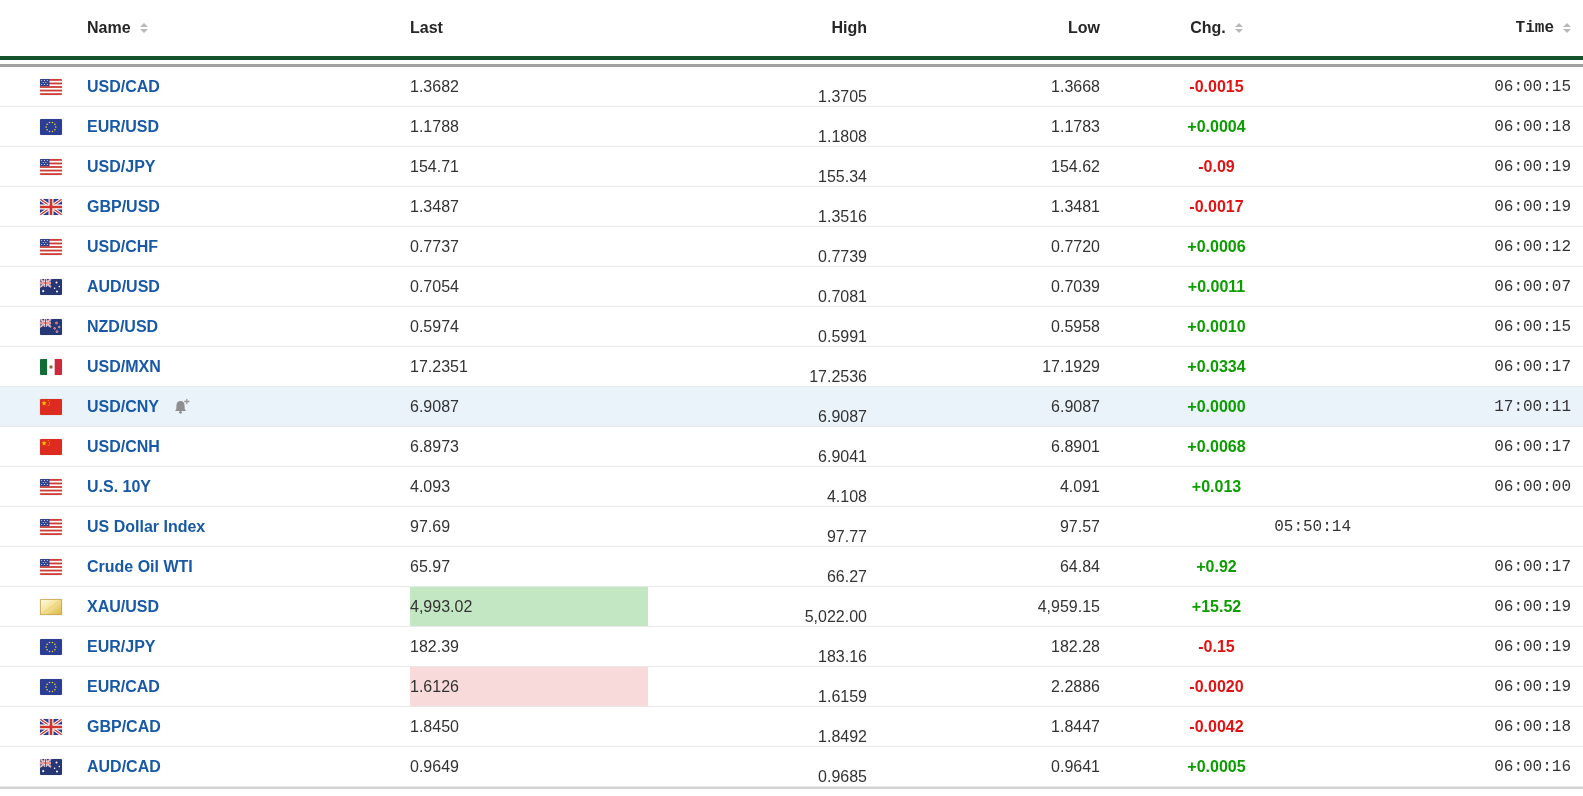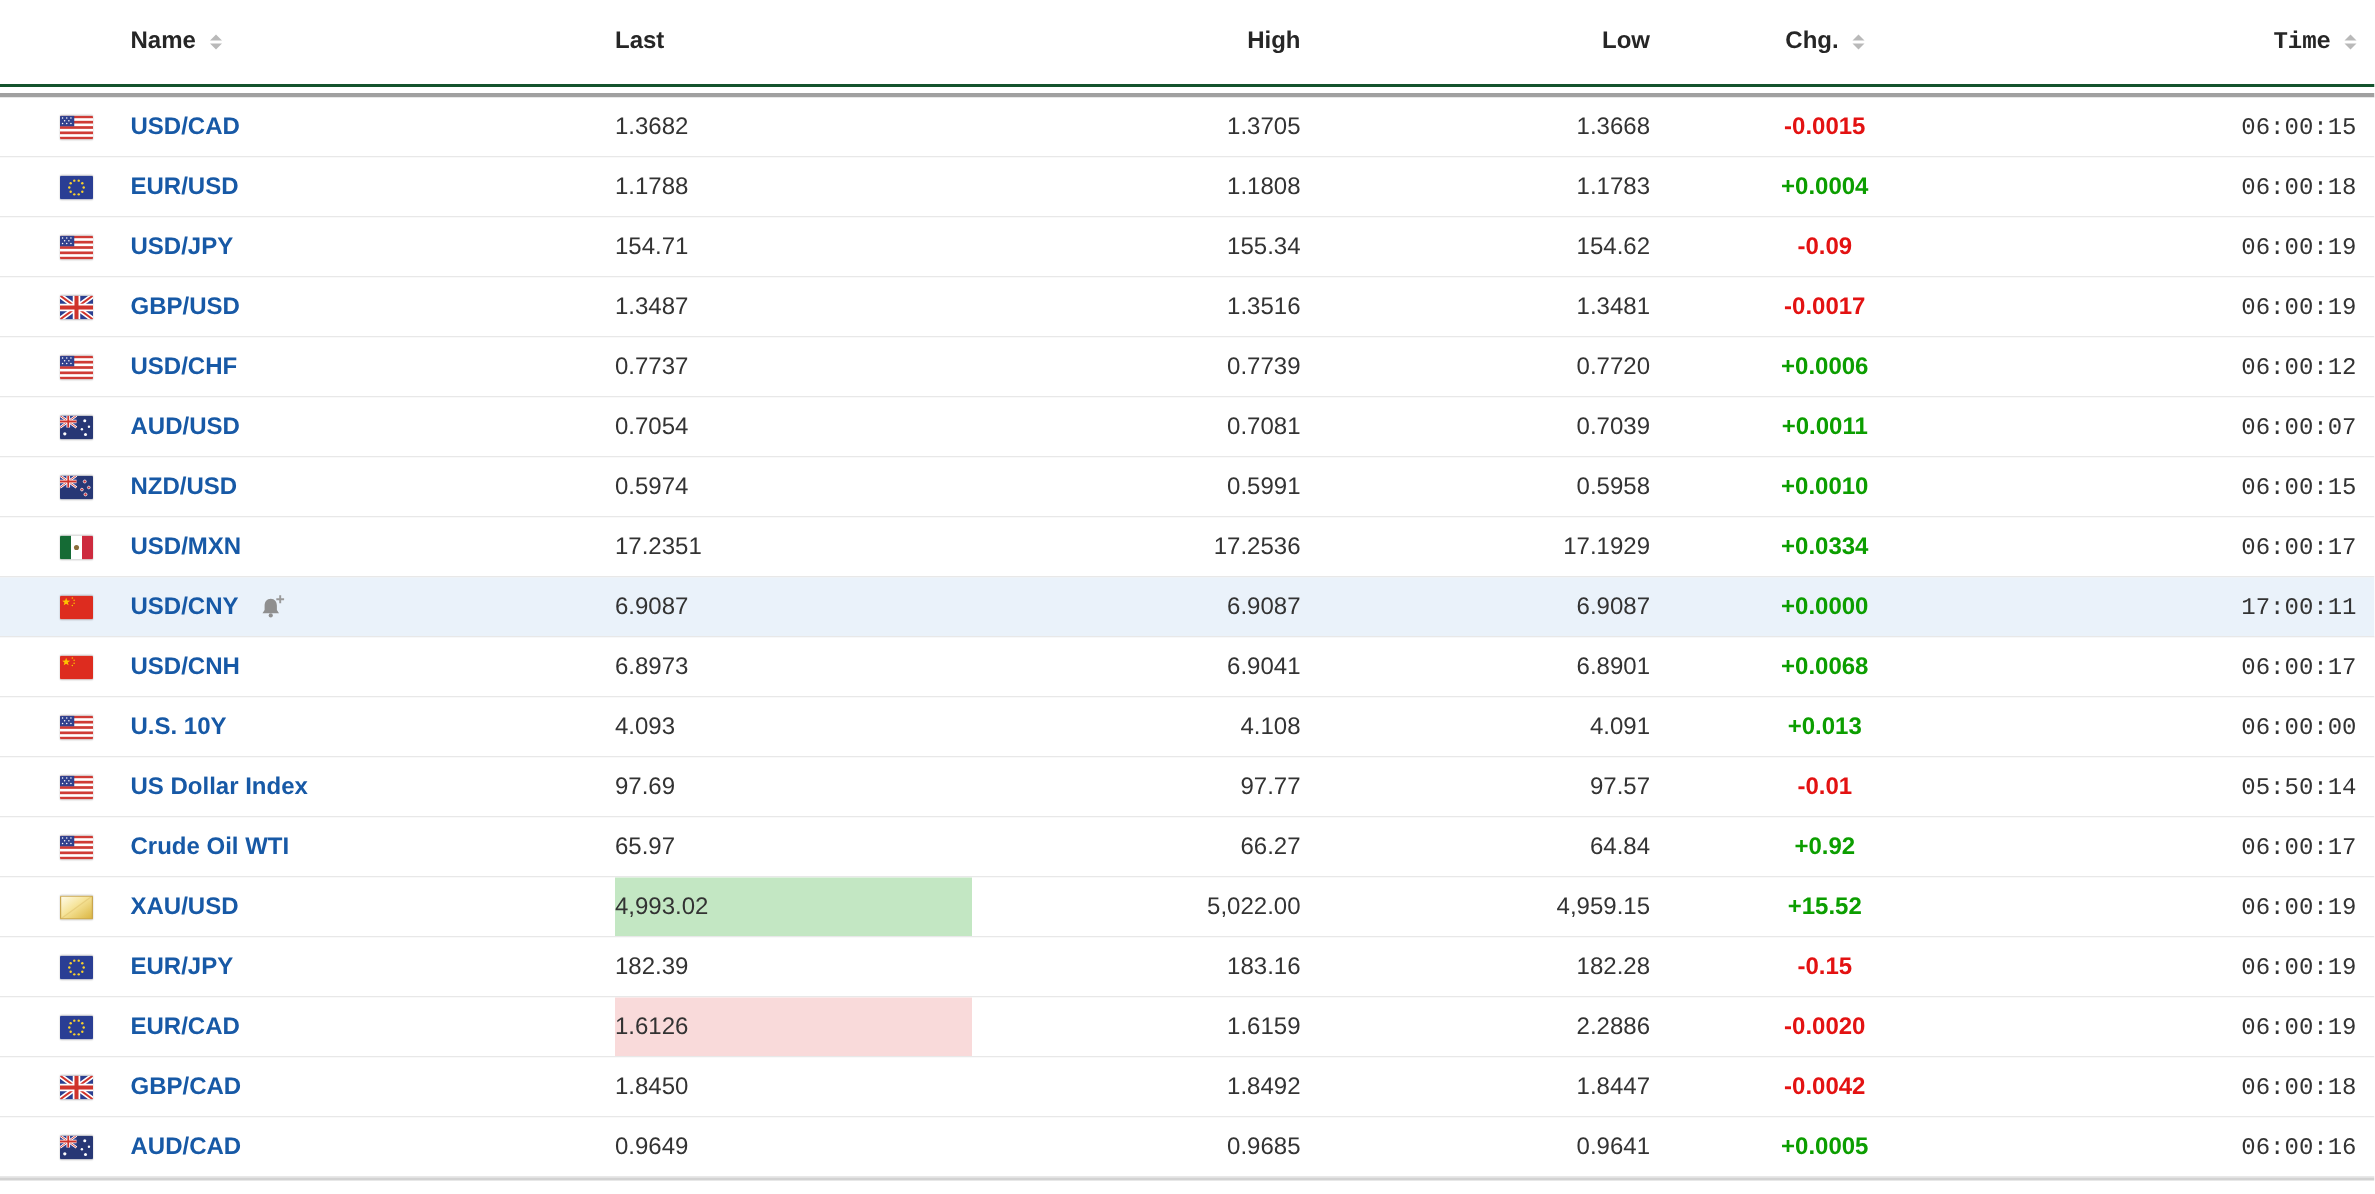--- a/index.html
+++ b/index.html
@@ -6,28 +6,28 @@
   body{
     width:1583px;height:796px;overflow:hidden;
     font-family:"Liberation Sans", sans-serif;
     -webkit-font-smoothing:antialiased;
     color:#333;
   }
   .quotes-table{width:1583px;}
   
   .col-name{width:410px;box-sizing:border-box;display:flex;align-items:center;justify-content:flex-start;}
   .col-last{width:238px;box-sizing:border-box;display:flex;align-items:center;justify-content:flex-start;padding-right:13px;}
-  .col-high{width:232px;box-sizing:border-box;display:flex;align-items:center;justify-content:flex-end;padding-right:13px;}
+  .col-high{width:232px;box-sizing:border-box;display:flex;align-items:flex-end;justify-content:flex-end;padding-right:13px;}
   .col-low{width:233px;box-sizing:border-box;display:flex;align-items:center;justify-content:flex-end;padding-right:13px;}
   .col-chg{width:220px;box-sizing:border-box;display:flex;align-items:center;justify-content:center;padding-right:13px;}
   .col-time{width:250px;box-sizing:border-box;display:flex;align-items:center;justify-content:flex-end;padding-right:12px;font-family:Liberation Mono, monospace;}
 
   .header-row{
     display:flex;height:56px;align-items:center;
-    border-bottom:2px solid #14532d;
+    border-bottom:4px solid #14532d;
   }
   .header-row .col-name{padding-left:87px;}
   .hcell{font-size:16px;font-weight:bold;color:#262626;cursor:pointer;}
   .hcell .hlabel{white-space:nowrap;}
   .sep-gap{height:4px;background:#fff;}
   .sep-thick{height:3px;background:var(--thickline,#a0a0a0);}
 
   .sort-icon{display:inline-flex;flex-direction:column;margin-left:9px;row-gap:2px;}
   .sort-icon .tri-up{width:0;height:0;border-left:4px solid transparent;border-right:4px solid transparent;border-bottom:4px solid #b9b9b9;}
   .sort-icon .tri-down{width:0;height:0;border-left:4px solid transparent;border-right:4px solid transparent;border-top:4px solid #b9b9b9;}
@@ -434,23 +434,20 @@
                 <circle cx="4.5" cy="5.4" r="0.5"></circle>
                 <circle cx="7.3" cy="5.4" r="0.5"></circle>
               </g>
             </svg>
           </span>
           <a class="iname">US Dollar Index</a>
         </div>
         <div class="cell col-last">97.69</div>
         <div class="cell col-high">97.77</div>
         <div class="cell col-low">97.57</div>
-        <div class="cell col-chg">
-          <span class="chg-val chg-down">-0.01</span>
-        </div>
         <div class="cell col-time">05:50:14</div>
       </div>
       <div class="row">
         <div class="cell col-name">
           <span class="flag">
             <svg width="22" height="16" viewBox="0 0 22 16">
               <rect width="22" height="16" fill="#fff"></rect>
               <g fill="#cf3b35">
                 <rect y="0" width="22" height="1.8"></rect>
                 <rect y="3.55" width="22" height="1.8"></rect>

